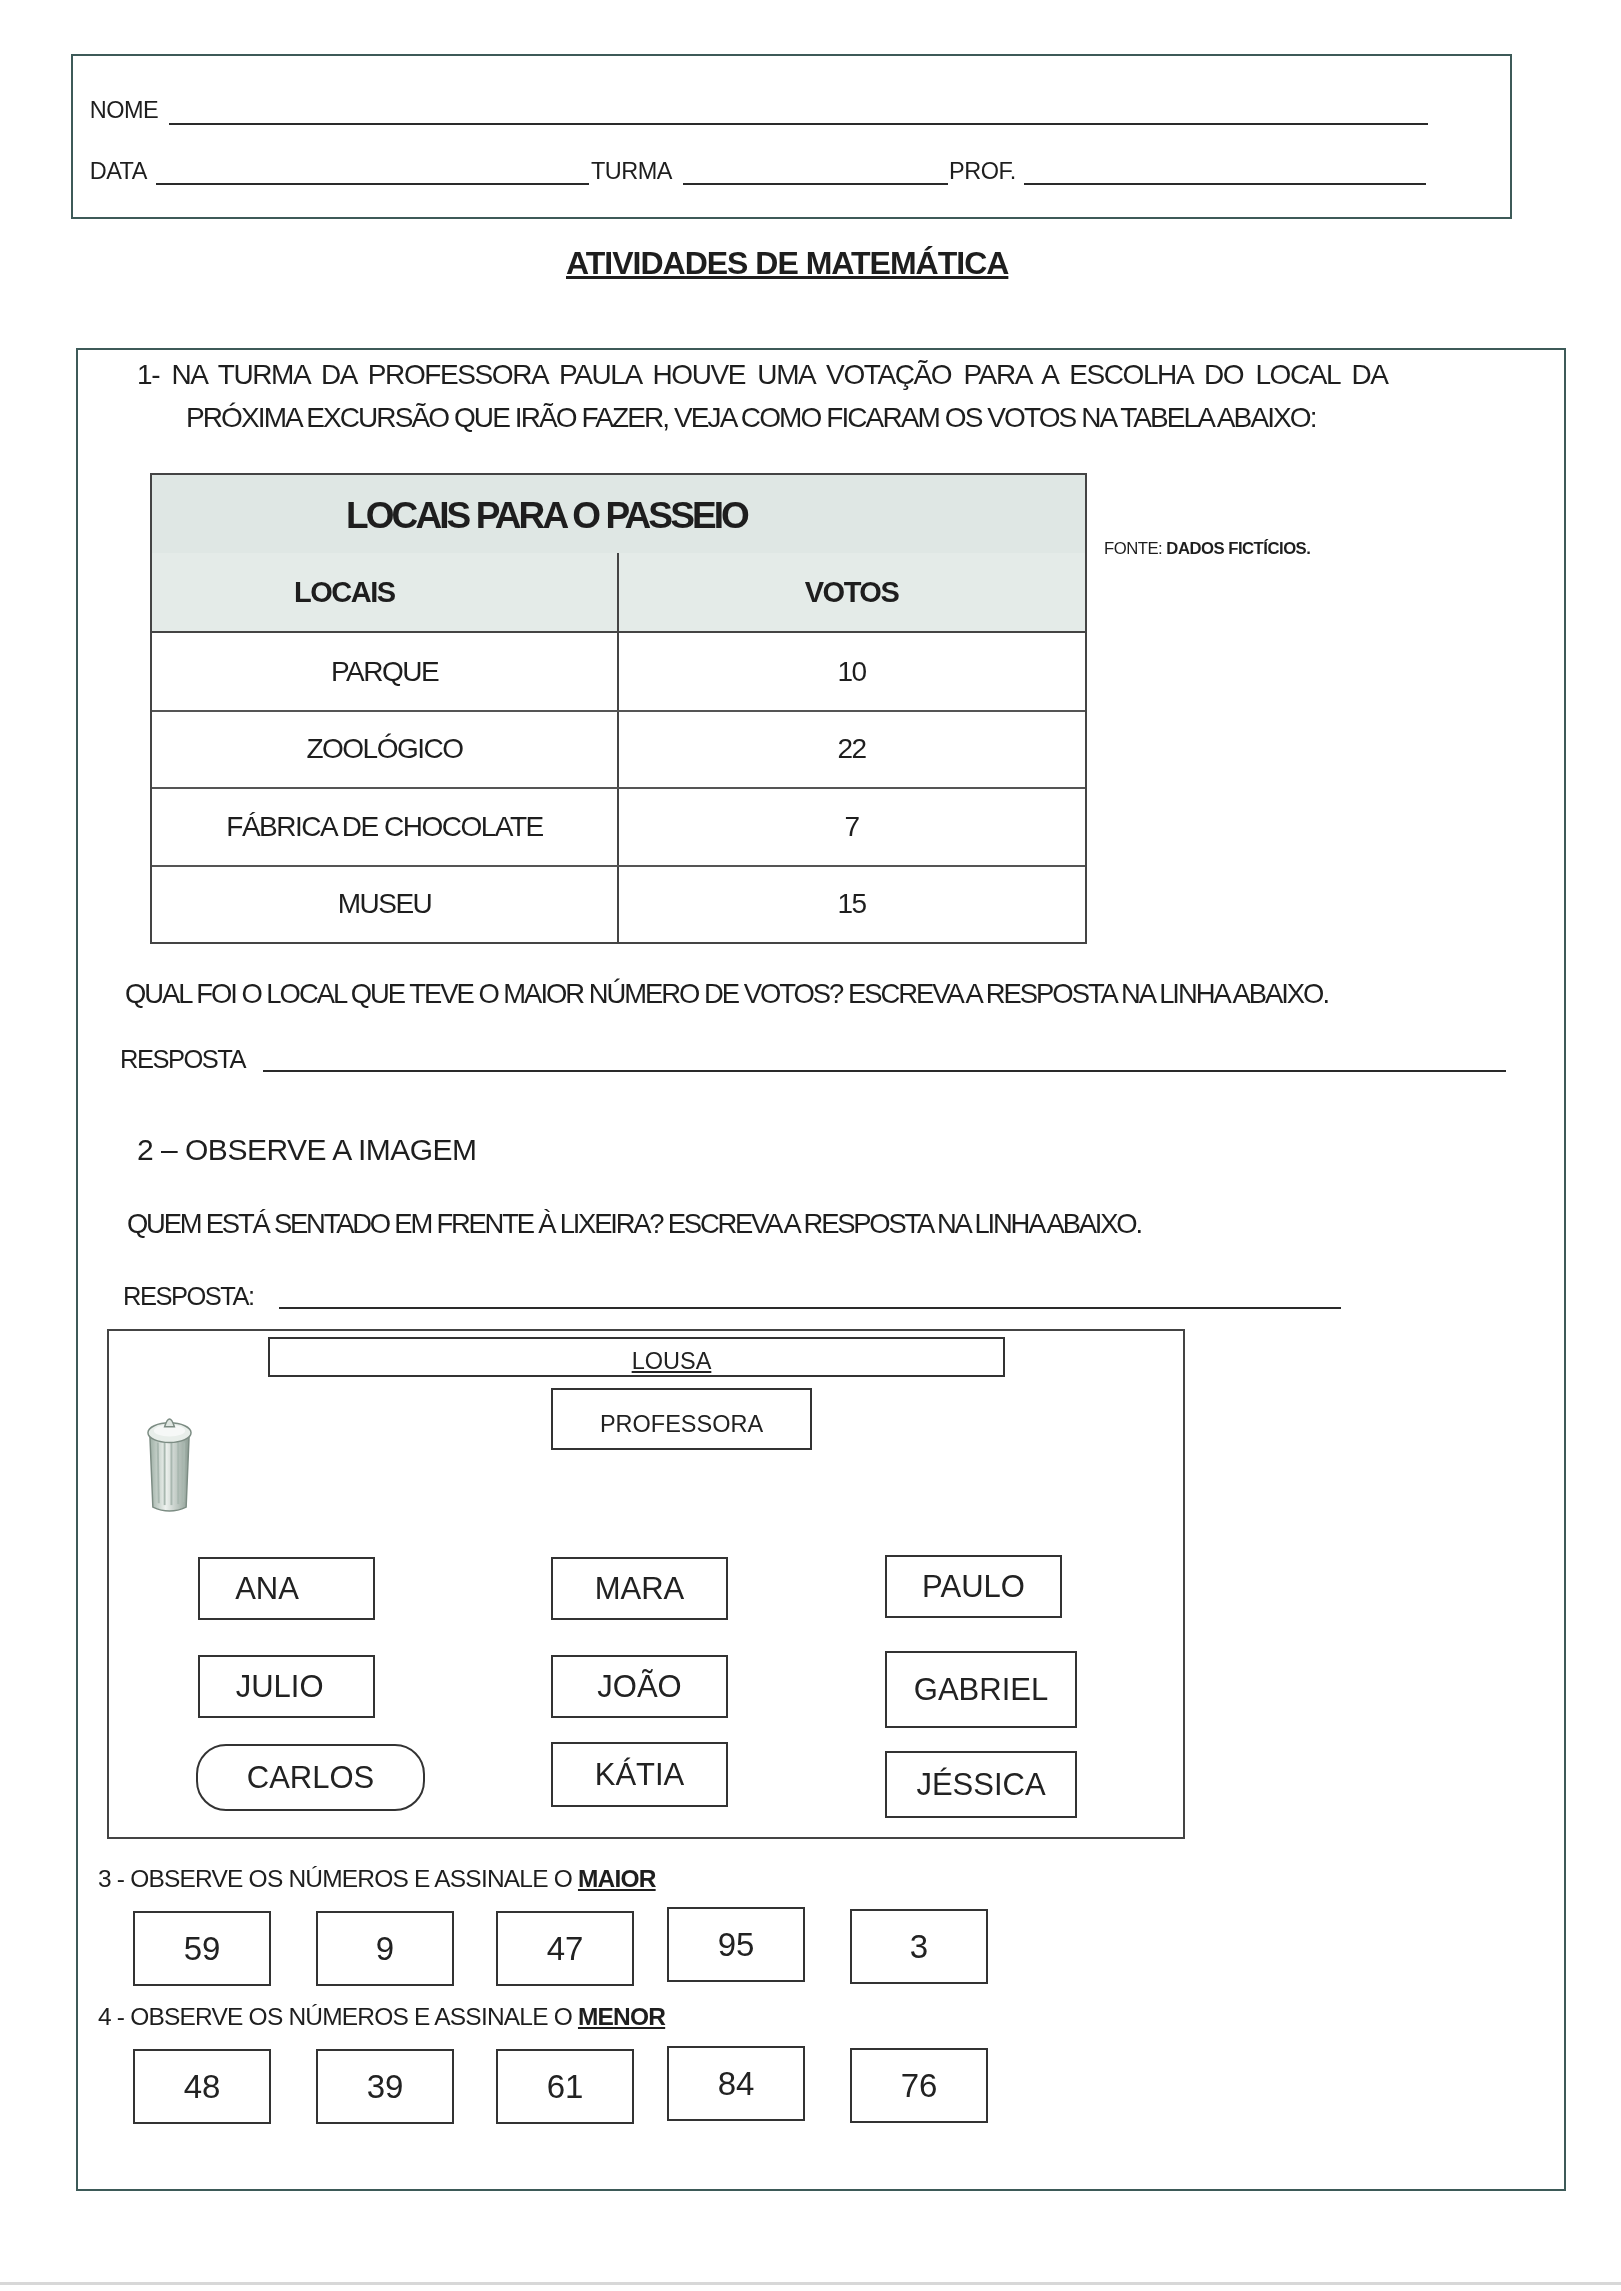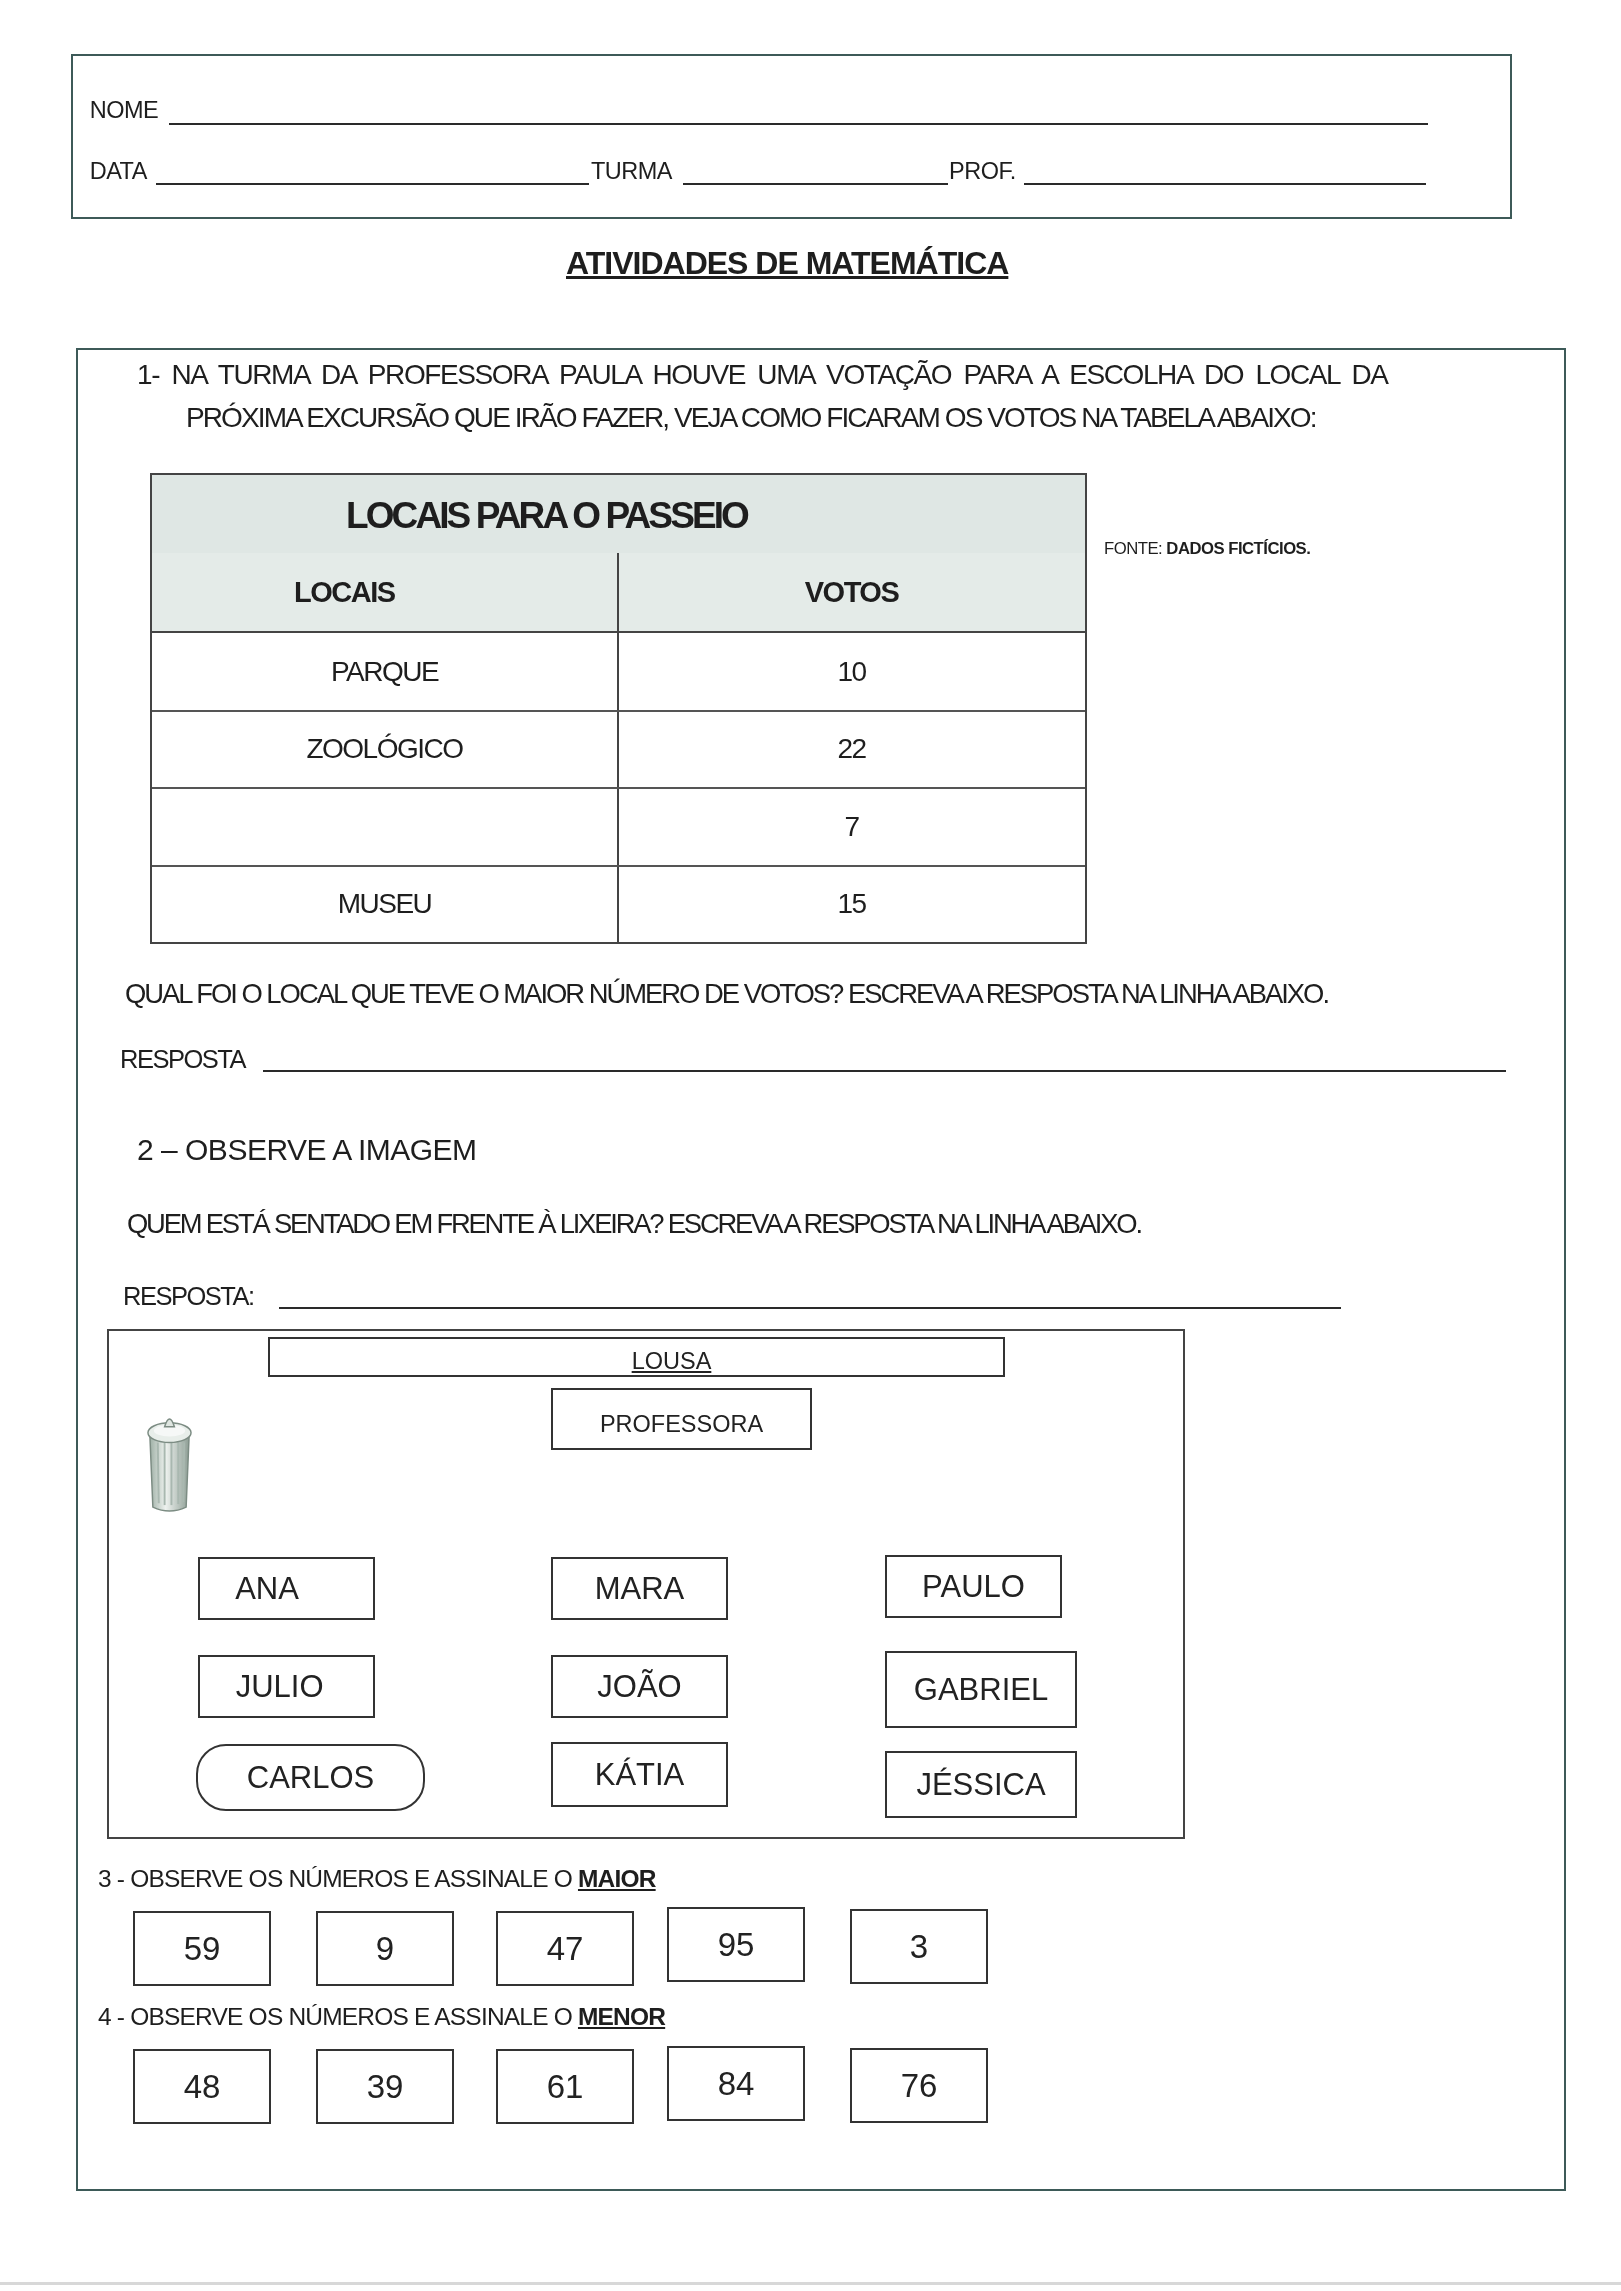--- a/index.html
+++ b/index.html
@@ -56,20 +56,21 @@
   <div class="vline"></div>
   <div class="row" style="top:158px;">
     <div class="cell c1">PARQUE</div>
     <div class="cell c2">10</div>
   </div>
   <div class="row" style="top:235px;">
     <div class="cell c1">ZOOLÓGICO</div>
     <div class="cell c2">22</div>
   </div>
   <div class="row" style="top:313px;">
+    <div class="cell c1">FÁBRICA DE CHOCOLATE</div>
     <div class="cell c2">7</div>
   </div>
   <div class="row" style="top:390px; border-bottom:none;padding-left:27px;">
     <div class="cell c1">MUSEU</div>
     <div class="cell c2">15</div>
   </div>
 </div>
 
 <div class="abs" style="left:1104px; top:539px; font-size:16.7px; letter-spacing:-0.5px;">
   <span>FONTE: </span><b>DADOS FICTÍCIOS.</b>

